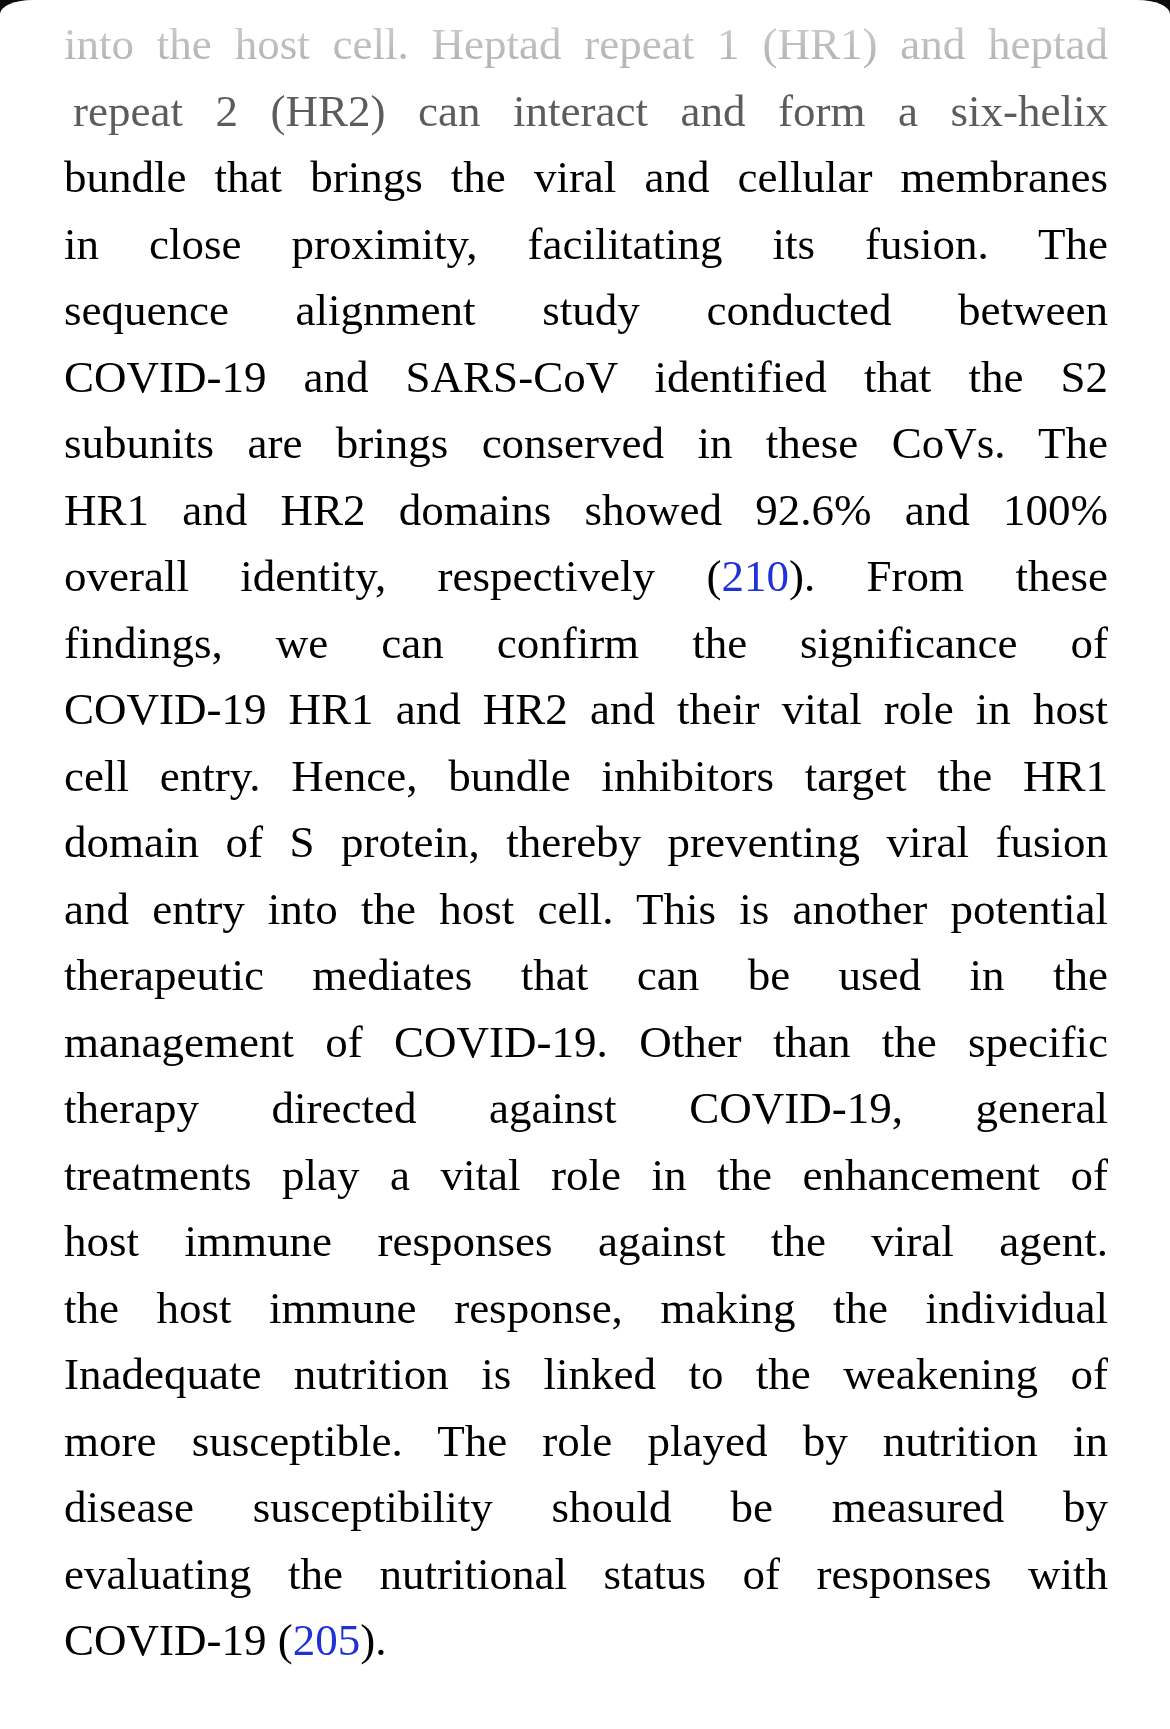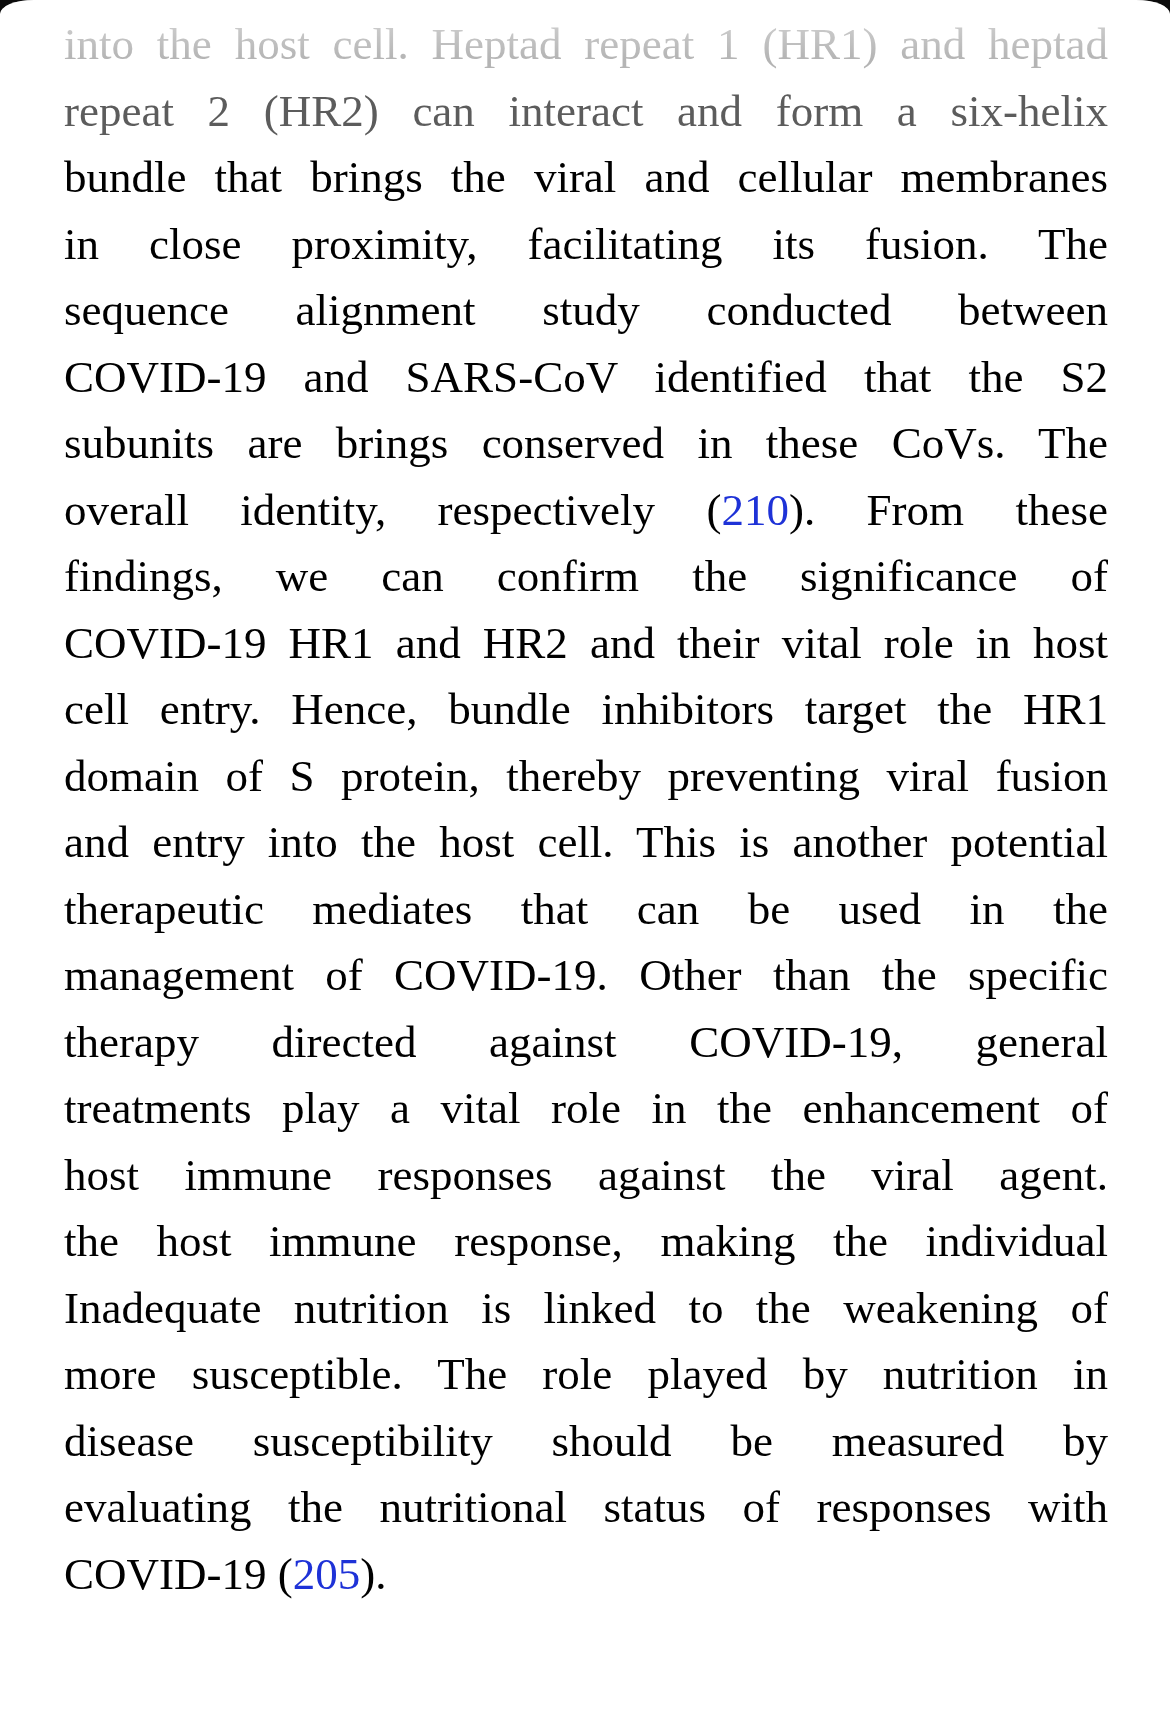--- a/index.html
+++ b/index.html
@@ -47,21 +47,21 @@
   .line {
     font-size: 45px;
     line-height: 66.5px;
     height: 66.5px;
     text-align: justify;
     text-align-last: justify;
     color: var(--text, #000000);
     overflow: visible;
   }
   .line.fade1 { color: var(--fade1, #b4b4b4); }
-  .line.fade2 { color: var(--fade2, #5c5c5c); }
+  .line.fade2 { color: var(--fade2, #5c5c5c); margin-left: 9px; }
   .line.last  { text-align-last: left; }
   .cite-link {
     color: var(--link, #1e32d7);
     cursor: pointer;
   }
   
   .top-haze {
     position: absolute;
     top: 0; left: 0; right: 0;
     height: 60px;
@@ -76,20 +76,21 @@
   <div class="sheet">
     <div class="ghost-line">the S2 subunit mediates fusion of the viral and cellular membranes allowing entry</div>
     <div class="text-col" id="lines-container">
         <div class="line fade1"><span>into the host cell. Heptad repeat 1 (HR1) and heptad</span></div>
         <div class="line fade2"><span>repeat 2 (HR2) can interact and form a six-helix</span></div>
         <div class="line"><span>bundle that brings the viral and cellular membranes</span></div>
         <div class="line"><span>in close proximity, facilitating its fusion. The</span></div>
         <div class="line"><span>sequence alignment study conducted between</span></div>
         <div class="line"><span>COVID-19 and SARS-CoV identified that the S2</span></div>
         <div class="line"><span>subunits are brings conserved in these CoVs. The</span></div>
+        <div class="line"><span>HR1 and HR2 domains showed 92.6% and 100%</span></div>
         <div class="line"><span>overall identity, respectively (</span><span class="cite-link">210</span><span>). From these</span></div>
         <div class="line"><span>findings, we can confirm the significance of</span></div>
         <div class="line"><span>COVID-19 HR1 and HR2 and their vital role in host</span></div>
         <div class="line"><span>cell entry. Hence, bundle inhibitors target the HR1</span></div>
         <div class="line"><span>domain of S protein, thereby preventing viral fusion</span></div>
         <div class="line"><span>and entry into the host cell. This is another potential</span></div>
         <div class="line"><span>therapeutic mediates that can be used in the</span></div>
         <div class="line"><span>management of COVID-19. Other than the specific</span></div>
         <div class="line"><span>therapy directed against COVID-19, general</span></div>
         <div class="line"><span>treatments play a vital role in the enhancement of</span></div>

